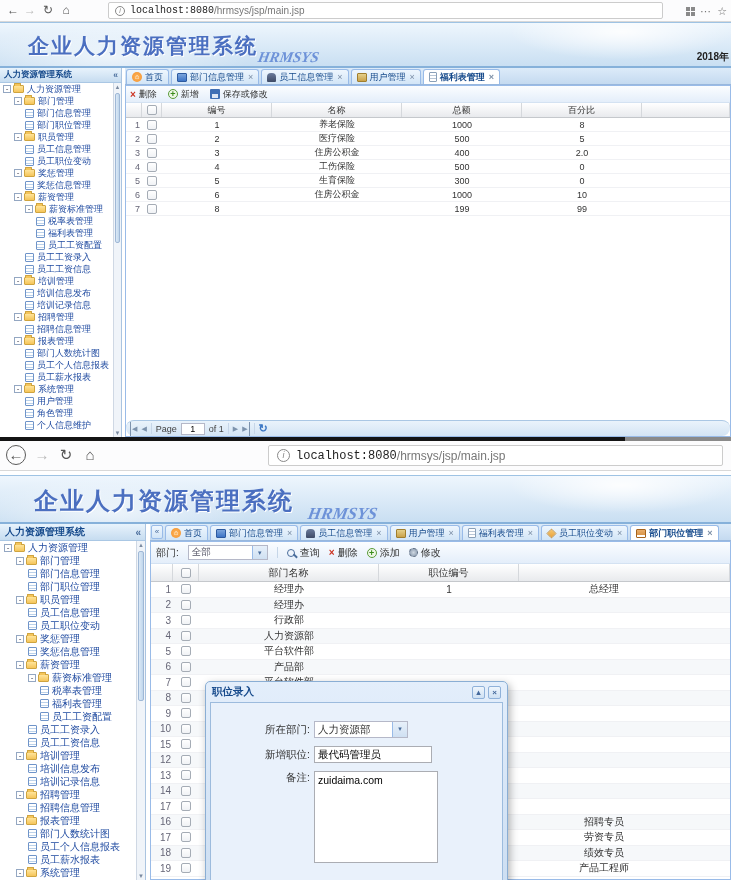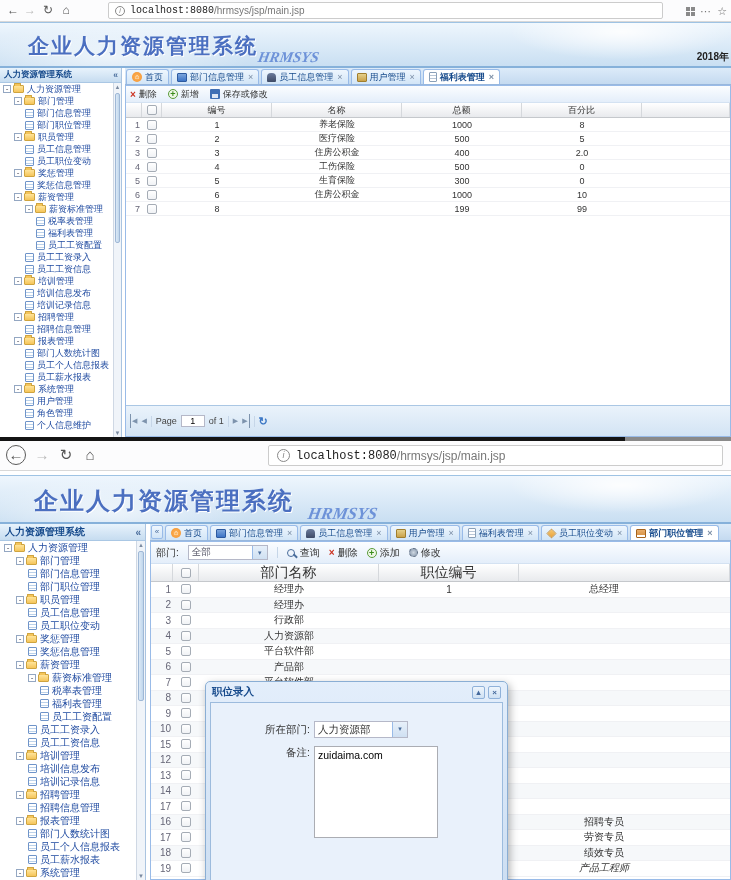--- a/index.html
+++ b/index.html
@@ -112,34 +112,34 @@
   .ic-edit{width:9px;height:9px;border-radius:50%;background:radial-gradient(#cfd8e2,#8494a8);border:1px dashed #5c6b80;}
   .selbox{display:flex;align-items:center;background:#fff;border:1px solid #b5b8c8;height:15px;}
   .selbox .sval{flex:1;padding:0 3px;color:#556;font-size:9.5px;white-space:nowrap;overflow:hidden;}
   .selbox .sbtn{flex:none;width:15px;height:100%;background:linear-gradient(#e7f0fa,#cfe0f2);border-left:1px solid #99bbe8;color:#4a6d9c;font-size:7px;line-height:13px;text-align:center;cursor:pointer;}
 
   .ghead{position:absolute;left:0;right:0;display:flex;background:linear-gradient(#fff,#e8eaed);border-bottom:1px solid #c5c8cc;}
   .shot.top .ghead{top:17px;height:15px;}
   .shot.bottom .ghead{top:22px;height:18px;}
   .hcell{border-right:1px solid #d5d8dc;display:flex;align-items:center;justify-content:center;color:#333;overflow:hidden;}
   .shot.top .hcell{font-size:9px;}
-  .shot.bottom .hcell{font-size:14px;}
+  .shot.bottom .hcell{font-size:10px;}
   .grows{position:absolute;left:0;right:0;overflow:hidden;}
   .shot.top .grows{top:32px;bottom:16px;}
   .shot.bottom .grows{top:40px;bottom:0;}
   .grow{display:flex;align-items:center;border-bottom:1px solid #f0f1f4;}
   .shot.top .grow{height:14px;font-size:9px;color:#333;}
   .shot.bottom .grow{height:15.5px;font-size:10px;color:#333;}
   .shot.bottom .grow:nth-child(even){background:#f6f8fa;}
   .gcell{overflow:hidden;white-space:nowrap;text-align:center;}
   .gnum{color:#667;text-align:right;padding-right:2px;}
   .cb{display:inline-block;width:10px;height:10px;background:linear-gradient(#fff,#f0f2f5);border:1px solid #a5acb5;border-radius:2px;}
   .ccb{display:flex;align-items:center;justify-content:center;}
 
-  .pager{position:absolute;left:0;right:0;bottom:0;height:31px;background:linear-gradient(#eaf3fb,#d3e4f4);border-top:1px solid #aac7e4;display:flex;align-items:center;gap:4px;padding:0 4px;font-size:9px;color:#444;}
+  .pager{position:absolute;left:0;right:0;bottom:0;height:16px;background:linear-gradient(#eaf3fb,#d3e4f4);border-top:1px solid #aac7e4;display:flex;align-items:center;gap:4px;padding:0 4px;font-size:9px;color:#444;border-radius:8px;}
   .pbtn{color:#7d93ad;font-size:7px;cursor:pointer;line-height:14px;}
   .pbtn.bar-l{border-left:1px solid #7d93ad;padding-left:1px;}
   .pbtn.bar-r{border-right:1px solid #7d93ad;padding-right:1px;}
   .pinput{width:24px;height:12px;border:1px solid #b5b8c8;font-size:9px;text-align:center;padding:0;}
   .prefresh{color:#3a76c4;font-size:11px;font-weight:bold;cursor:pointer;}
 
   
   .vbar{position:absolute;top:437px;left:0;width:731px;height:4px;background:#141414;}
   .vbar-seg{position:absolute;right:0;top:0;height:100%;width:106px;background:#8a8a8a;}
 
@@ -862,21 +862,21 @@
                 <div class="gcell" style="width: 140px;">18</div>
                 <div class="gcell" style="width: 170px;">绩效专员</div>
               </div>
               <div class="grow">
                 <div class="gcell gnum" style="width: 22px;">19</div>
                 <div class="gcell ccb" style="width: 26px;">
                   <span class="cb"></span>
                 </div>
                 <div class="gcell" style="width: 180px;">产品部</div>
                 <div class="gcell" style="width: 140px;">19</div>
-                <div class="gcell" style="width: 170px; font-style: italic;">产品工程师</div>
+                <div class="gcell" style="width: 170px;">产品工程师</div>
               </div>
             </div>
         </div>
       </div>
 
       <div class="dialog" style="left:205px">
         <div class="dtitle">
           <span>职位录入</span>
           <span class="dbtns">
             <span class="dbtn">▴</span>
@@ -884,20 +884,24 @@
           </span>
         </div>
         <div class="dbody" id="dlg-body">
           <div class="drow first">
               <span class="dlabel">所在部门:</span>
               <div class="selbox dselect">
                 <span class="sval">人力资源部</span>
                 <span class="sbtn">▾</span>
               </div>
             </div>
+            <div class="drow">
+              <span class="dlabel">新增职位:</span>
+              <input class="dinput" value="最代码管理员" style="">
+            </div>
             <div class="drow top">
               <span class="dlabel">备注:</span>
               <textarea class="dtextarea" style="">zuidaima.com</textarea>
             </div>
         </div>
       </div>
     </div>
   </section>
 </div>
 

